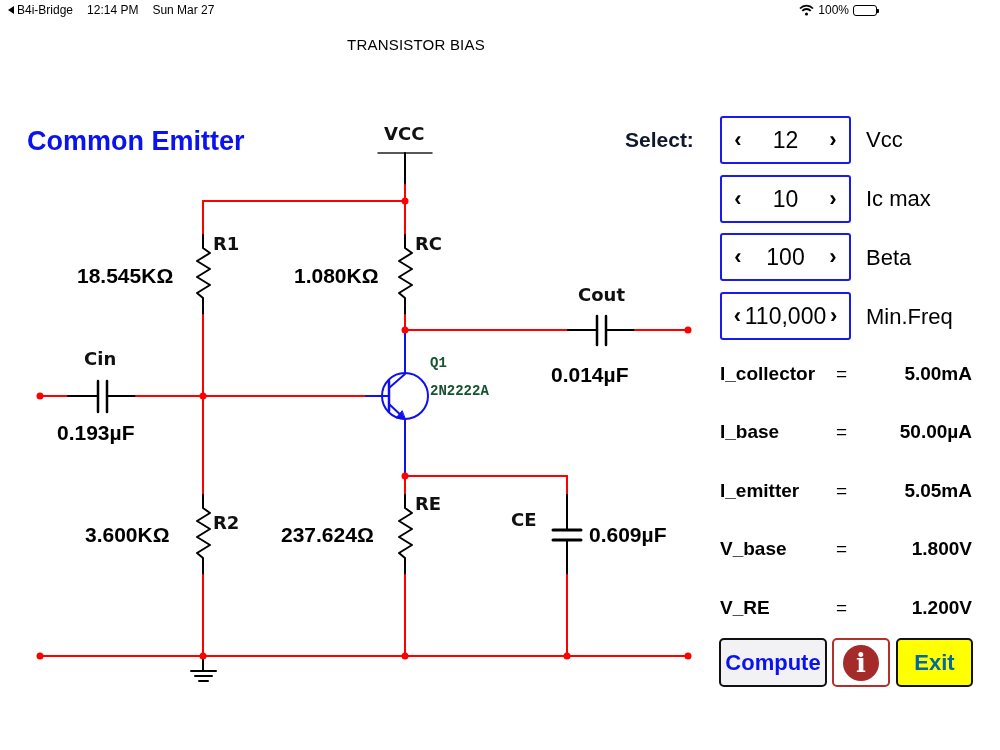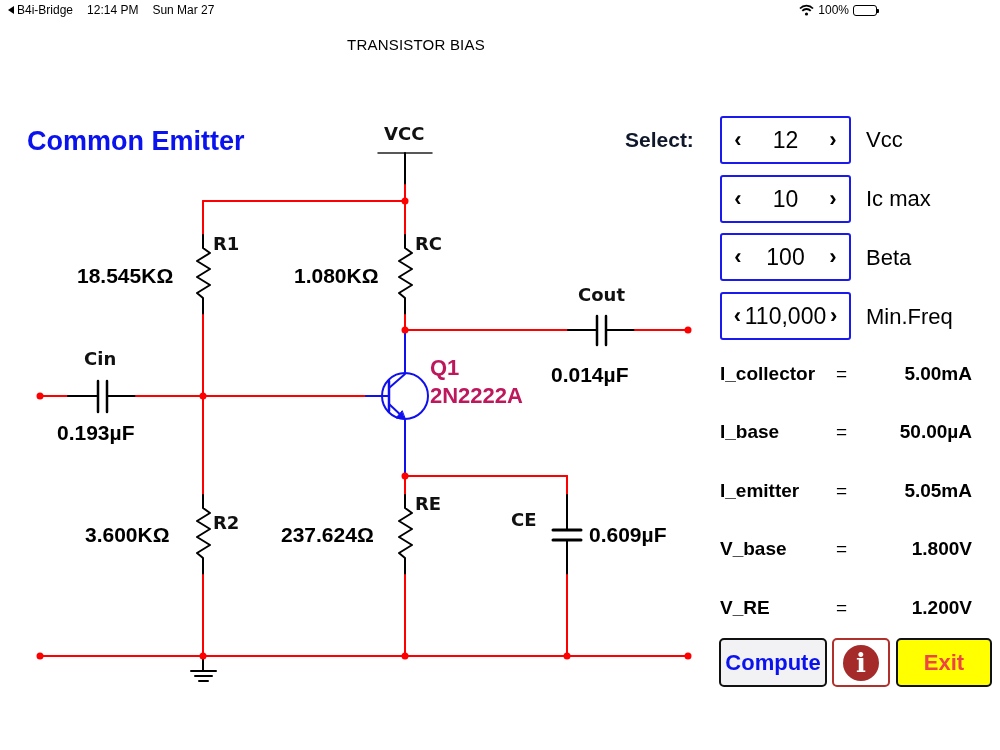--- a/index.html
+++ b/index.html
@@ -16,37 +16,37 @@
   .battery::after { content: ""; position: absolute; right: -3px; top: 3px; width: 2px; height: 4px; background: #000; border-radius: 0 1px 1px 0; }
 
   .nav-title { position: absolute; left: 0; width: 832px; top: 36px; text-align: center; font-size: 15px; font-weight: normal; letter-spacing: 0.2px; }
 
   .circuit { position: absolute; left: 0; top: 0; width: 700px; height: 750px; }
   .circuit svg { position: absolute; left: 0; top: 0; }
 
   .title-ce { position: absolute; left: 27px; top: 126px; font-size: 27px; font-weight: bold; color: #0a12ee; }
   .cval { position: absolute; font-size: 21px; font-weight: bold; color: #000000; white-space: nowrap; }
   .clabel { position: absolute; font-size: 18px; font-weight: bold; color: #111; white-space: nowrap; font-family: "DejaVu Sans", sans-serif; }
-  .qlabel { position: absolute; font-size: 22px; font-weight: bold; color: #be185d; white-space: nowrap; font-family: Liberation Sans, sans-serif; }
+  .qlabel { position: absolute; font-size: 14px; font-weight: bold; color: #14532d; white-space: nowrap; font-family: Liberation Mono, monospace; }
 
   .select-label { position: absolute; left: 625px; top: 128px; font-size: 21px; font-weight: bold; color: #0f172a; }
   .stepper { position: absolute; left: 720px; width: 131px; height: 48px; border: 2px solid #1a1aee; border-radius: 3px; display: flex; align-items: center; justify-content: space-between; padding: 0 8px; }
   .stepper .arrow { font-size: 22px; font-weight: bold; cursor: pointer; width: 16px; text-align: center; line-height: 1; }
   .stepper .val { font-size: 23px; }
   .param-label { position: absolute; left: 866px; font-size: 22px; }
 
   .res-row { position: absolute; left: 720px; width: 254px; height: 26px; font-size: 19px; font-weight: bold; }
   .res-row .k { position: absolute; left: 0; }
   .res-row .eq { position: absolute; left: 116px; font-weight: normal; }
   .res-row .v { position: absolute; right: 2px; }
 
   .btn { position: absolute; top: 638px; height: 49px; border-radius: 5px; display: flex; align-items: center; justify-content: center; font-size: 22px; font-weight: bold; cursor: pointer; }
   .btn-compute { left: 719px; width: 108px; background: #f2f2f4; border: 2px solid #111; color: #0a12ee; }
   .btn-info { left: 832px; width: 58px; background: #fff; border: 2px solid #b0302c; }
-  .btn-exit { left: 896px; width: 96px; background: #ffff00; border: 2px solid #111; color: #ef4444; }
+  .btn-exit { left: 896px; width: 77px; background: #ffff00; border: 2px solid #111; color: #0369a1; }
   .info-circle { width: 36px; height: 36px; border-radius: 50%; background: #a52a2a; color: #fff; display: flex; align-items: center; justify-content: center; font-family: "DejaVu Serif", serif; font-size: 26px; font-weight: bold; }
 </style>
 </head>
 <body>
 
 <div class="statusbar">
   <div class="sb-left">
     <span class="sb-back">
       <span class="tri"></span>
       <span>B4i-Bridge</span>

